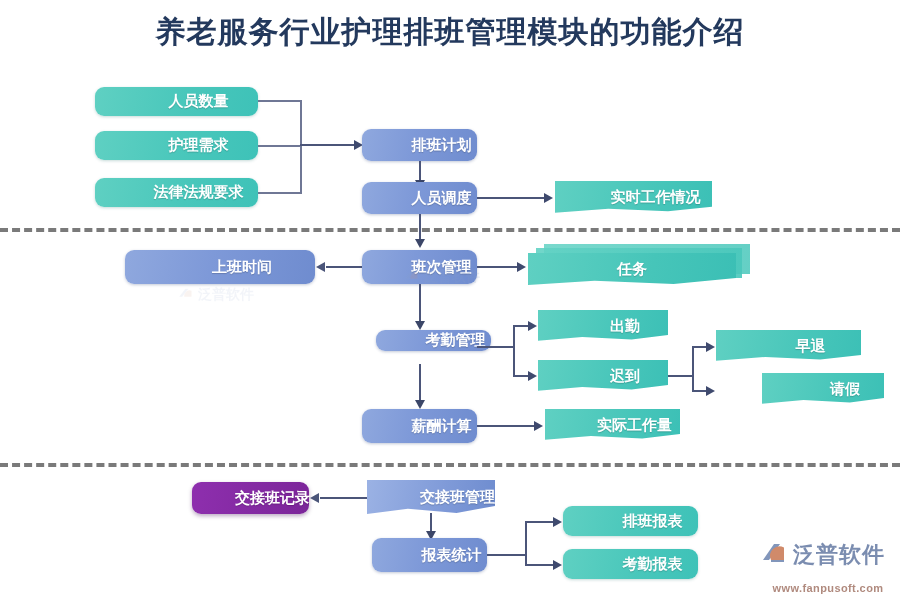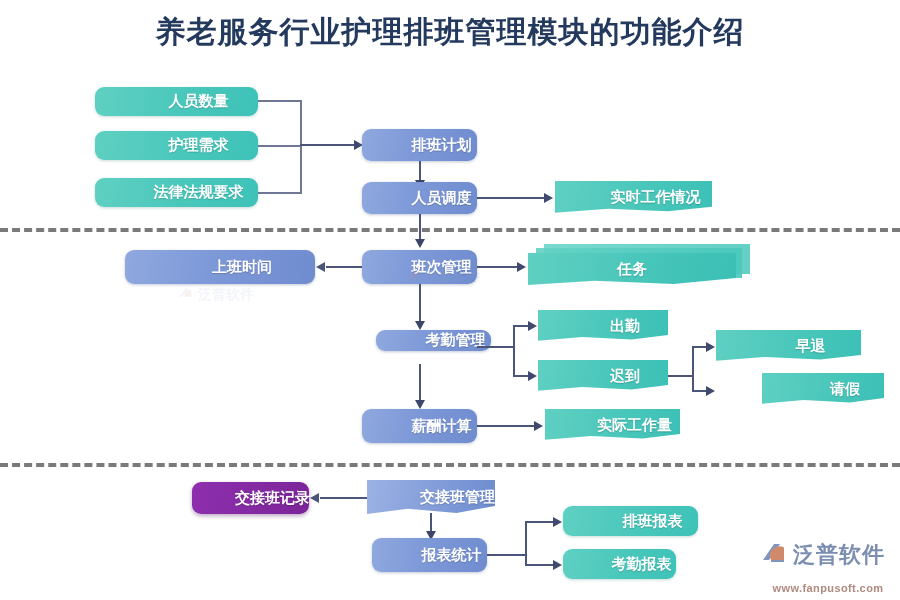--- a/index.html
+++ b/index.html
@@ -253,21 +253,21 @@
   <div class="conn h" style="left:487px;top:554px;width:40px;"></div>
   <div class="conn v" style="left:525px;top:521px;height:45px;"></div>
   <div class="conn h" style="left:525px;top:521px;width:32px;"></div>
   <div class="arrow ar-right" style="left:553px;top:517px;"></div>
   <div class="conn h" style="left:525px;top:564px;width:32px;"></div>
   <div class="arrow ar-right" style="left:553px;top:560px;"></div>
 
   <div class="node teal" style="left:563px;top:506px;width:135px;height:30px;">
     <span>排班报表</span>
   </div>
-  <div class="node teal" style="left:563px;top:549px;width:113px;height:30px;">
+  <div class="node teal" style="left:563px;top:549px;width:135px;height:30px;">
     <span>考勤报表</span>
   </div>
 
   <div class="wm" style="left:404px;top:268px;">
     <svg width="16" height="16" viewBox="0 0 26 26">
       <path d="M2 16 L12 3 L17 3 L7 16 Z" fill="#8aa0c8"></path>
       <path d="M10 16 A9 9 0 0 1 22 6 L22 16 Z" fill="#c98f7a"></path>
     </svg>
     <span class="wm-text">泛普软件</span>
   </div>

